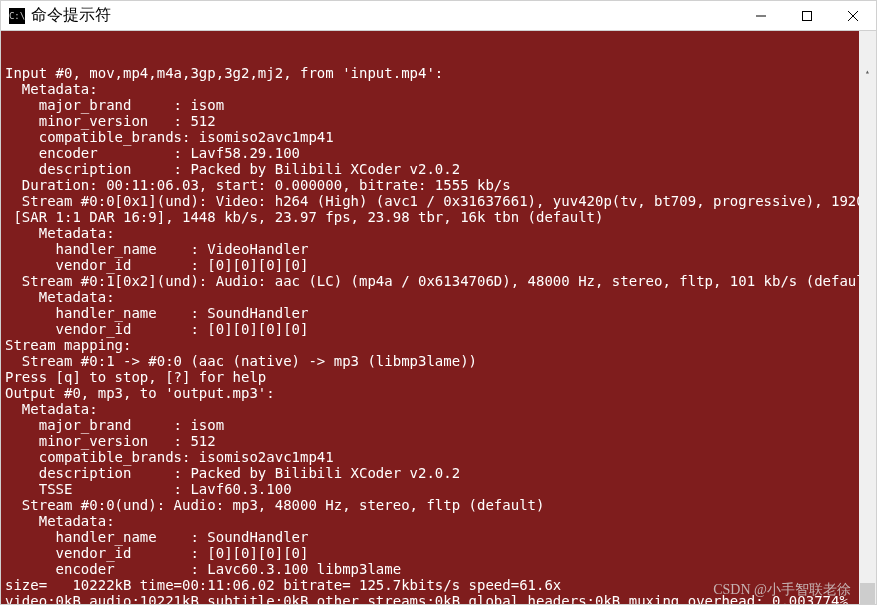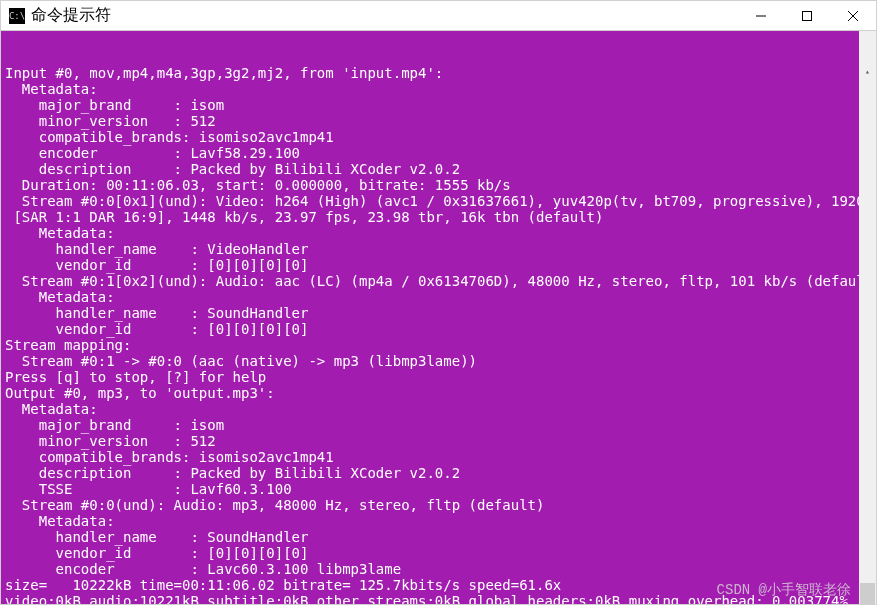--- a/index.html
+++ b/index.html
@@ -55,21 +55,21 @@
       height: 100%;
       display: flex;
       align-items: center;
       justify-content: center;
       font-size: 11px;
       color: #000;
       cursor: pointer;
     }
     .terminal {
       flex: 1;
-      background: #a21caf;
+      background: #7f1d1d;
       color: #ffffff;
       font-family: "NSimSun", "SimSun", "Consolas", monospace;
       font-size: 14px;
       line-height: 16px;
       padding: 2px 4px;
       overflow: hidden;
       position: relative;
       white-space: pre;
     }
     .terminal .line {
@@ -108,21 +108,21 @@
       background: #cdcdcd;
       top: 520px;
       height: 30px;
     }
     .watermark {
       position: absolute;
       right: 25px;
       bottom: 6px;
       color: #d8d8d8;
       font-size: 14px;
-      font-family: Liberation Mono, monospace;
+      font-family: Liberation Serif, serif;
       opacity: 0.8;
       pointer-events: none;
     }
   </style>
 </head>
 <body>
 
 <div class="window">
   <div class="titlebar">
     <div class="titlebar-icon">C:\</div>

